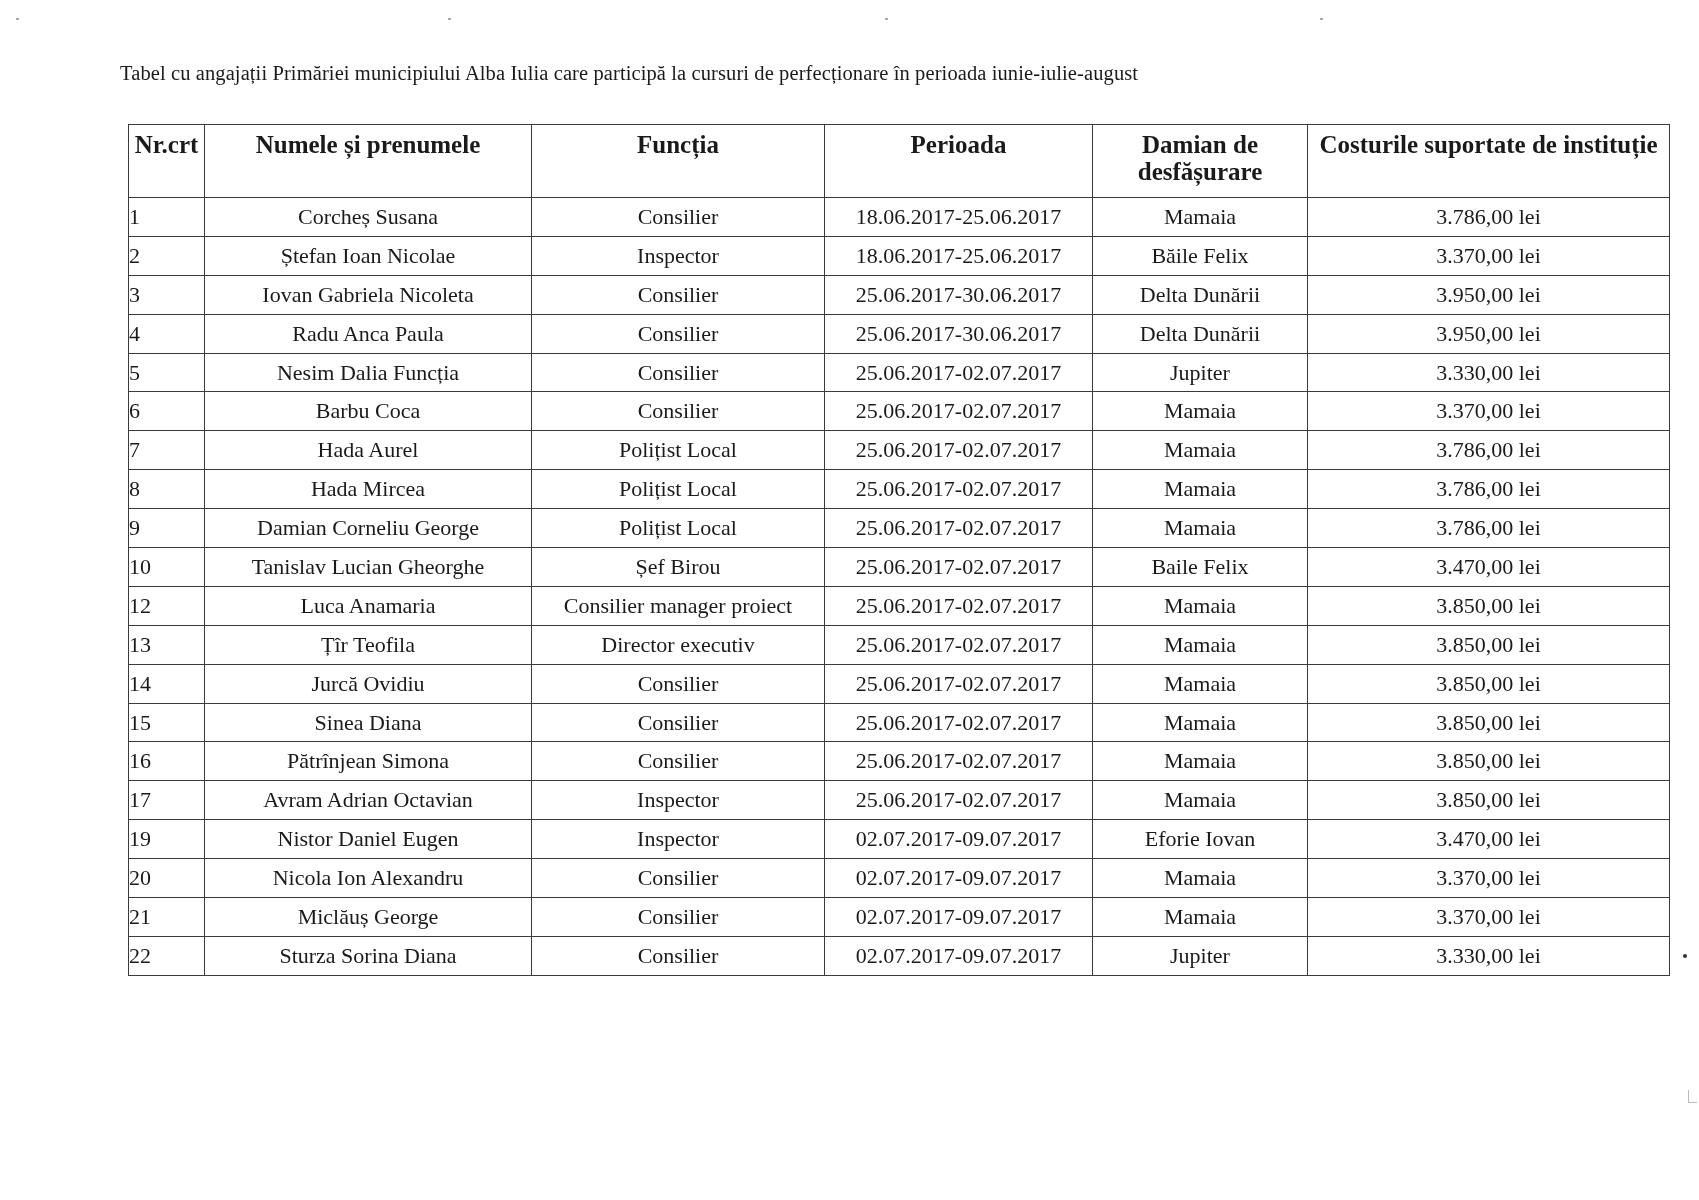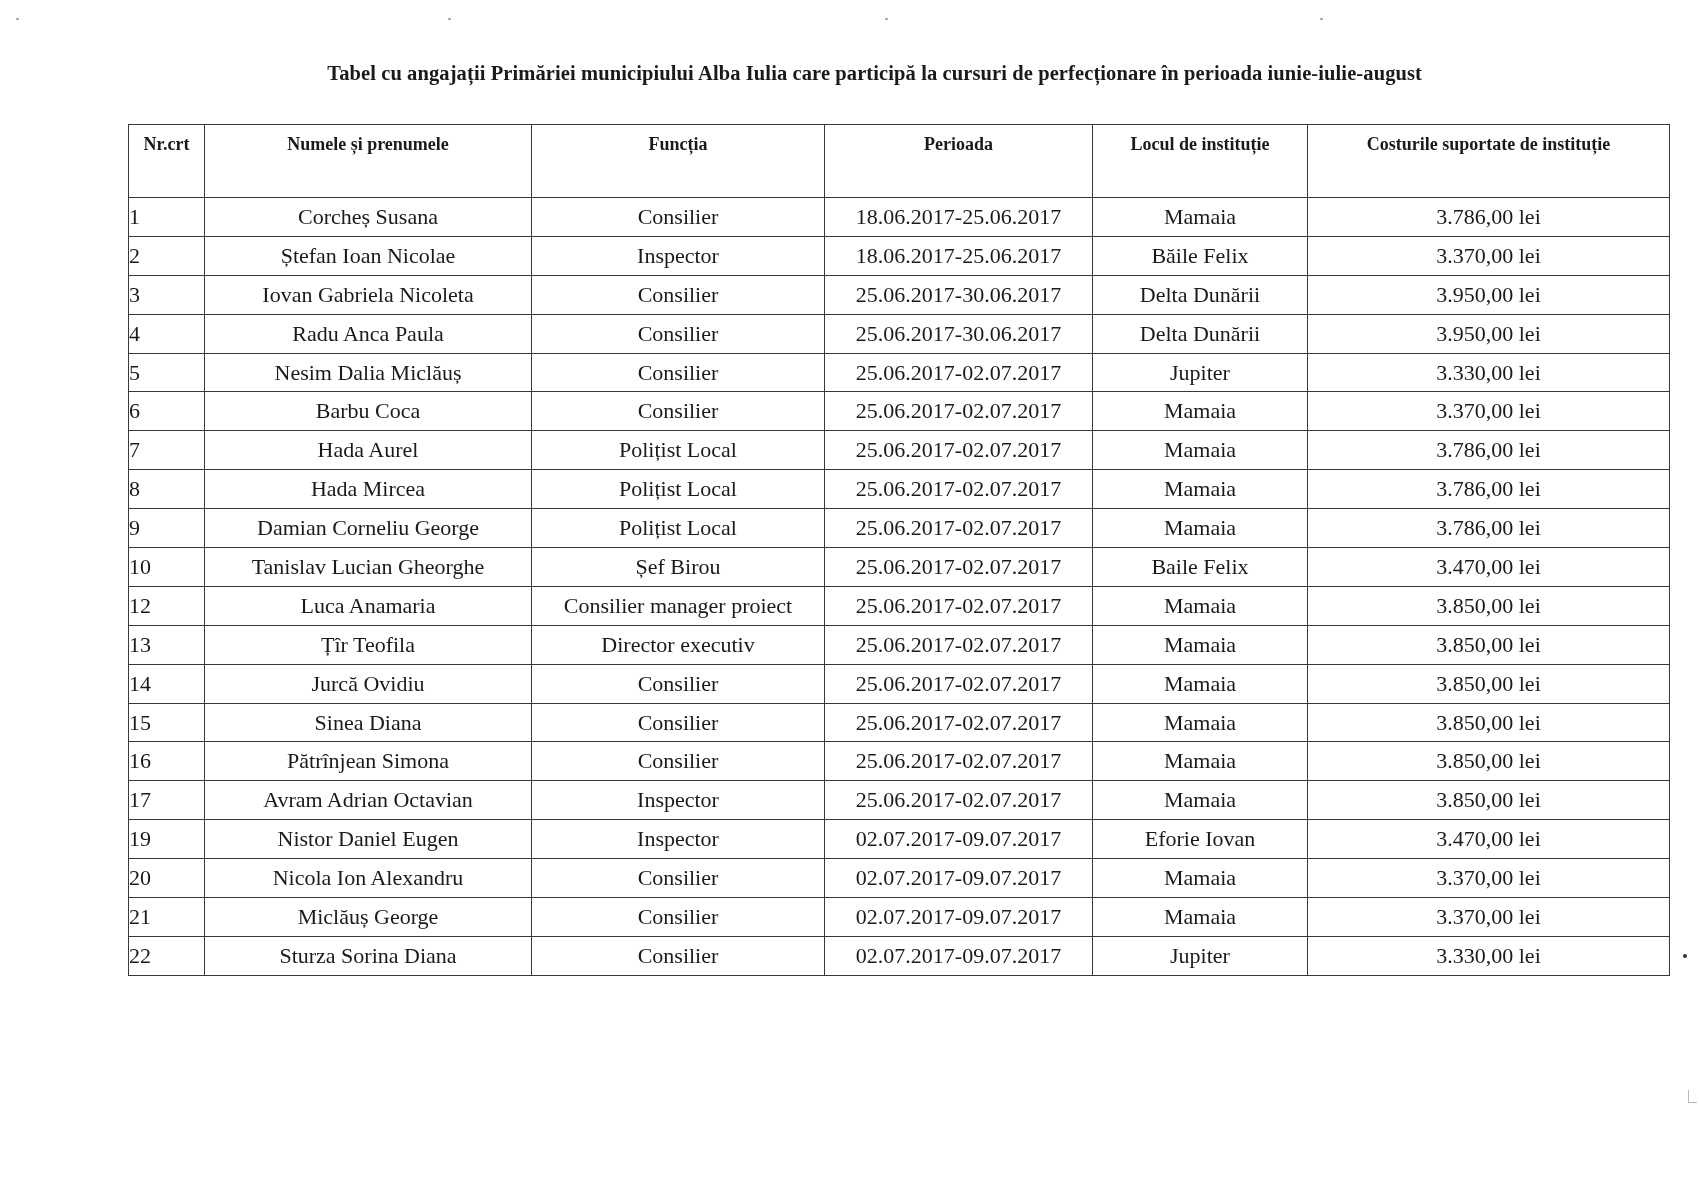--- a/index.html
+++ b/index.html
@@ -2,32 +2,32 @@
 <html><head>
 <meta charset="utf-8">
 <style>
   html, body { margin: 0; padding: 0; }
   body {
     width: 1699px; height: 1200px; background: #ffffff; position: relative; overflow: hidden;
     font-family: "Liberation Serif", "DejaVu Serif", serif; color: #1a1a1a;
   }
   .speck { position: absolute; width: 3px; height: 2px; background: #9a9a9a; border-radius: 1px; }
   .title {
-    position: absolute; left: 0; top: 62px; width: 1422px; text-align: right;
-    font-weight: bold; font-size: 20.5px; padding-left: 120px; box-sizing: border-box; letter-spacing: 0.1px;
+    position: absolute; left: 0; top: 62px; width: 1422px; text-align: left;
+    font-weight: normal; font-size: 20.5px; padding-left: 120px; box-sizing: border-box; letter-spacing: 0.1px;
   }
   table.grid {
     position: absolute; left: 128px; top: 124px; width: 1541px;
     border-collapse: collapse; table-layout: fixed; font-size: 22px;
   }
   table.grid th, table.grid td {
     border: 1.6px solid #3a3a3a; padding: 0; vertical-align: middle;
   }
   table.grid th {
-    font-weight: bold; font-size: 18px; height: 66px; vertical-align: top; padding-top: 6px; line-height: 27px; text-align: center;
+    font-weight: bold; font-size: 25px; height: 66px; vertical-align: top; padding-top: 6px; line-height: 27px; text-align: center;
   }
   table.grid td { height: 37.9px; line-height: 30px; }
   td.nr { text-align: left; padding-left: 6px; }
   th.nr { text-align: left; padding-left: 6px; }
   td.c { text-align: center; }
   td.cost { text-align: center; padding-right: 120px; }
   .mark-right { position: absolute; left: 1683px; top: 954px; width: 4px; height: 4px; background: #333; border-radius: 2px; }
   .mark-tiny { position: absolute; left: 1688px; top: 1090px; width: 8px; height: 12px; border-left: 1px solid #bbb; border-bottom: 1px solid #bbb; }
 </style>
 </head>
@@ -48,21 +48,21 @@
     <col style="width:268px">
     <col style="width:215px">
     <col style="width:362px">
   </colgroup>
   <thead>
     <tr>
       <th class="nr">Nr.crt</th>
       <th>Numele și prenumele</th>
       <th>Funcția</th>
       <th>Perioada</th>
-      <th>Locul de instituție</th>
+      <th>Damian de desfășurare</th>
       <th>Costurile suportate de instituție</th>
     </tr>
   </thead>
   <tbody id="tbody">
       <tr>
         <td class="nr">1</td>
         <td class="c">Corcheș Susana</td>
         <td class="c">Consilier</td>
         <td class="c">18.06.2017-25.06.2017</td>
         <td class="c">Mamaia</td>
@@ -87,21 +87,21 @@
       <tr>
         <td class="nr">4</td>
         <td class="c">Radu Anca Paula</td>
         <td class="c">Consilier</td>
         <td class="c">25.06.2017-30.06.2017</td>
         <td class="c">Delta Dunării</td>
         <td class="cost">3.950,00 lei</td>
       </tr>
       <tr>
         <td class="nr">5</td>
-        <td class="c">Nesim Dalia Miclăuș</td>
+        <td class="c">Nesim Dalia Funcția</td>
         <td class="c">Consilier</td>
         <td class="c">25.06.2017-02.07.2017</td>
         <td class="c">Jupiter</td>
         <td class="cost">3.330,00 lei</td>
       </tr>
       <tr>
         <td class="nr">6</td>
         <td class="c">Barbu Coca</td>
         <td class="c">Consilier</td>
         <td class="c">25.06.2017-02.07.2017</td>

